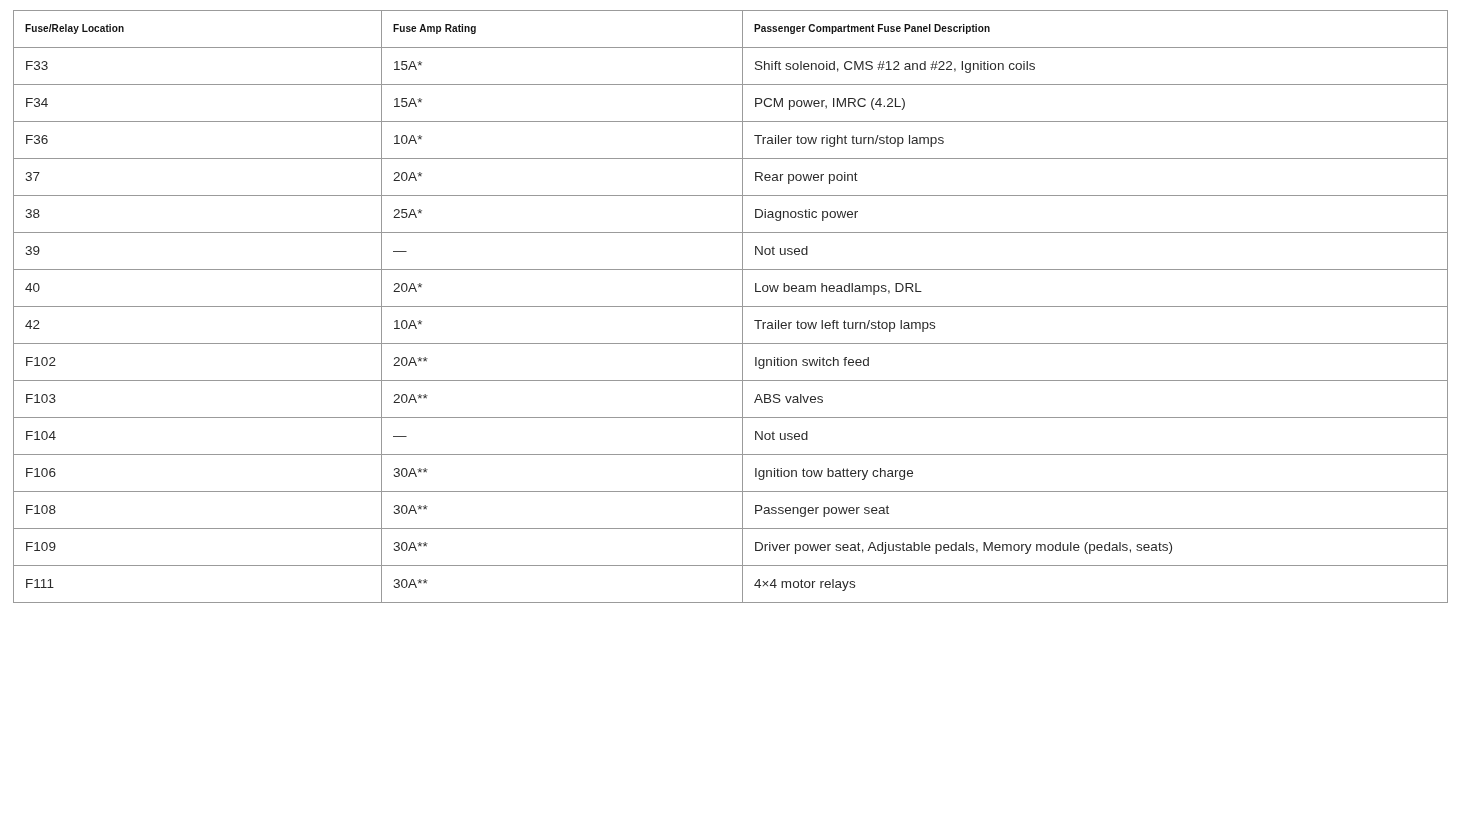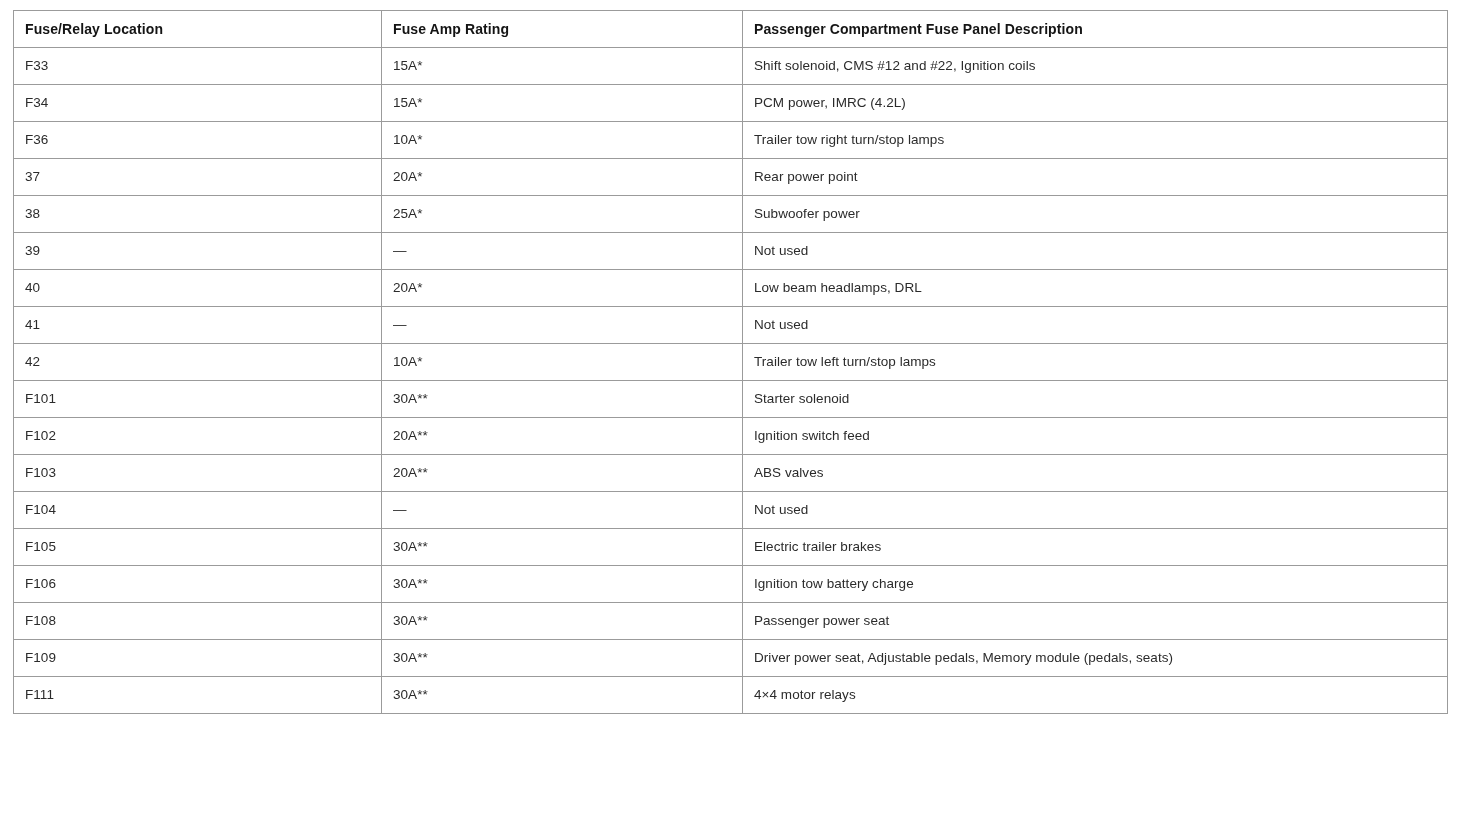--- a/index.html
+++ b/index.html
@@ -51,21 +51,21 @@
     color: #2b2b2b;
     background: #ffffff;
     white-space: nowrap;
     overflow: hidden;
   }
 
   table.fuse-table thead th {
     font-weight: bold;
     color: #141414;
     height: 36px;
-    font-size: 14px;
+    font-size: 10px;
     letter-spacing: 0.1px;
   }
 
   table.fuse-table tbody tr td {
     height: 36px;
   }
 </style>
 </head>
 <body>
 
@@ -100,66 +100,51 @@
         <td>Trailer tow right turn/stop lamps</td>
       </tr>
       <tr>
         <td>37</td>
         <td>20A*</td>
         <td>Rear power point</td>
       </tr>
       <tr>
         <td>38</td>
         <td>25A*</td>
-        <td>Subwoofer power</td>
+        <td>Diagnostic power</td>
       </tr>
       <tr>
         <td>39</td>
         <td>—</td>
         <td>Not used</td>
       </tr>
       <tr>
         <td>40</td>
         <td>20A*</td>
         <td>Low beam headlamps, DRL</td>
       </tr>
       <tr>
-        <td>41</td>
-        <td>—</td>
-        <td>Not used</td>
-      </tr>
-      <tr>
         <td>42</td>
         <td>10A*</td>
         <td>Trailer tow left turn/stop lamps</td>
-      </tr>
-      <tr>
-        <td>F101</td>
-        <td>30A**</td>
-        <td>Starter solenoid</td>
       </tr>
       <tr>
         <td>F102</td>
         <td>20A**</td>
         <td>Ignition switch feed</td>
       </tr>
       <tr>
         <td>F103</td>
         <td>20A**</td>
         <td>ABS valves</td>
       </tr>
       <tr>
         <td>F104</td>
         <td>—</td>
         <td>Not used</td>
-      </tr>
-      <tr>
-        <td>F105</td>
-        <td>30A**</td>
-        <td>Electric trailer brakes</td>
       </tr>
       <tr>
         <td>F106</td>
         <td>30A**</td>
         <td>Ignition tow battery charge</td>
       </tr>
       <tr>
         <td>F108</td>
         <td>30A**</td>
         <td>Passenger power seat</td>

